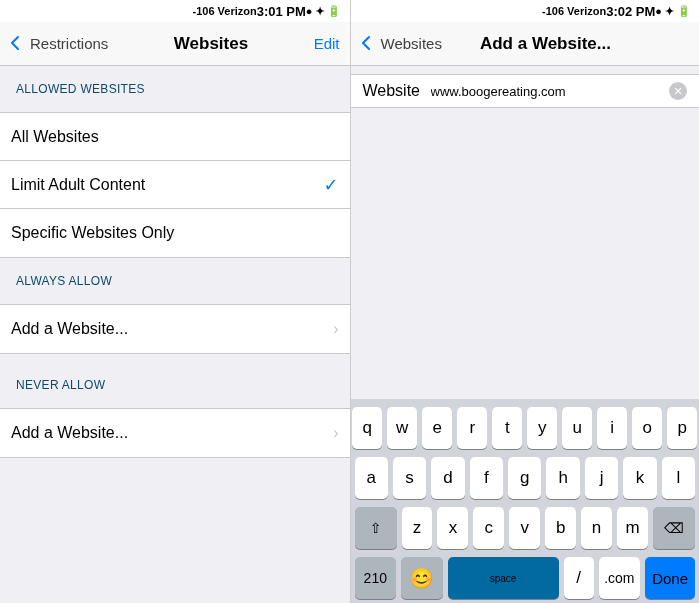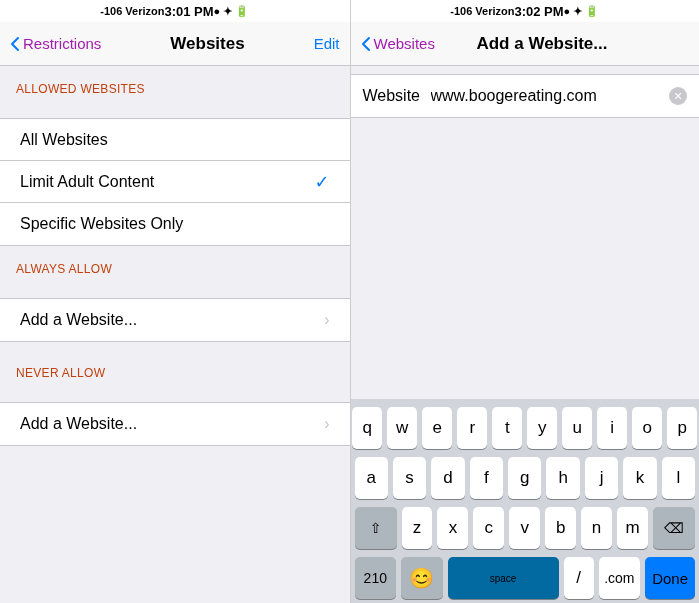--- a/index.html
+++ b/index.html
@@ -21,21 +21,21 @@
       background: #efeff4;
       overflow: hidden;
     }
 
     
     .status-bar {
       height: 22px;
       background: #fff;
       display: flex;
       align-items: center;
-      justify-content: center;
+      justify-content: flex-end;
       padding: 0 8px;
       font-size: 11px;
       font-weight: 600;
       flex-shrink: 0;
     }
     .status-bar .carrier { font-size: 11px; }
     .status-bar .time { font-size: 13px; font-weight: 600; }
     .status-bar .icons { display: flex; align-items: center; gap: 4px; font-size: 11px; }
 
     
@@ -43,25 +43,25 @@
       height: 44px;
       background: #f8f8f8;
       border-bottom: 1px solid #c8c7cc;
       display: flex;
       align-items: center;
       justify-content: space-between;
       padding: 0 10px;
       flex-shrink: 0;
     }
     .nav-back {
-      color: #a21caf;
+      color: #404040;
       font-size: 15px;
       display: flex;
-      align-items: flex-end;
-      gap: 3px;
+      align-items: flex-start;
+      gap: 10px;
       cursor: pointer;
     }
     .nav-back svg { width: 10px; height: 16px; }
     .nav-title {
       font-size: 17px;
       font-weight: 600;
       color: #000;
     }
     .nav-action {
       color: #007aff;
@@ -70,41 +70,41 @@
 
     
     .content-area {
       flex: 1;
       overflow-y: auto;
       background: #efeff4;
     }
 
     
     .section-header {
-      padding: 16px 16px 22px;
+      padding: 16px 16px 16px;
       font-size: 12px;
       font-weight: 400;
-      color: #c2410c;
+      color: #0c4a6e;
       text-transform: uppercase;
       letter-spacing: 0.3px;
     }
 
     
     .list-group {
       background: #fff;
       border-top: 1px solid #c8c7cc;
       border-bottom: 1px solid #c8c7cc;
       margin-bottom: 0;
     }
     .list-item {
-      height: 42px;
+      height: 48px;
       display: flex;
       align-items: center;
       justify-content: space-between;
-      padding: 0 20px;
+      padding: 0 11px;
       border-bottom: 1px solid #c8c7cc;
       background: #fff;
       font-size: 16px;
       color: #000;
     }
     .list-item:last-child { border-bottom: none; }
     .list-item .checkmark { color: #007aff; font-size: 18px; }
     .list-item .chevron { color: #c7c7cc; font-size: 16px; }
 
     
@@ -127,35 +127,35 @@
       background: #efeff4;
       border-left: 1px solid #ccc;
       overflow: hidden;
     }
 
     
     .input-row {
       background: #fff;
       border-top: 1px solid #c8c7cc;
       border-bottom: 1px solid #c8c7cc;
-      height: 44px;
+      height: 34px;
       display: flex;
       align-items: center;
       padding: 0 12px;
       gap: 8px;
       margin-top: 8px;
     }
     .input-row .input-label {
       font-size: 16px;
       color: #000;
       min-width: 60px;
     }
     .input-row .input-value {
       flex: 1;
-      font-size: 16px;
+      font-size: 13px;
       color: #000;
       border: none;
       outline: none;
       background: transparent;
     }
     .input-row .clear-btn {
       width: 18px;
       height: 18px;
       background: #c7c7cc;
       border-radius: 50%;

